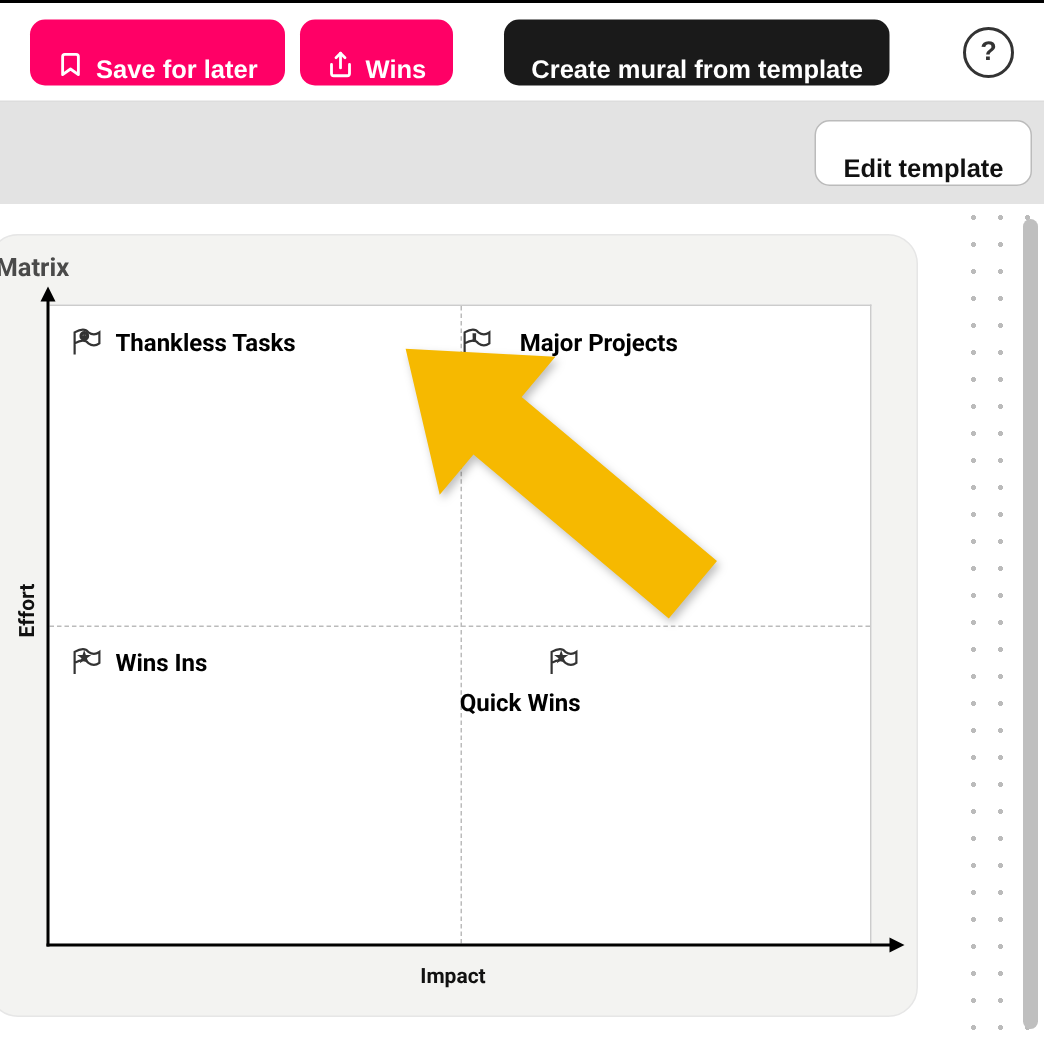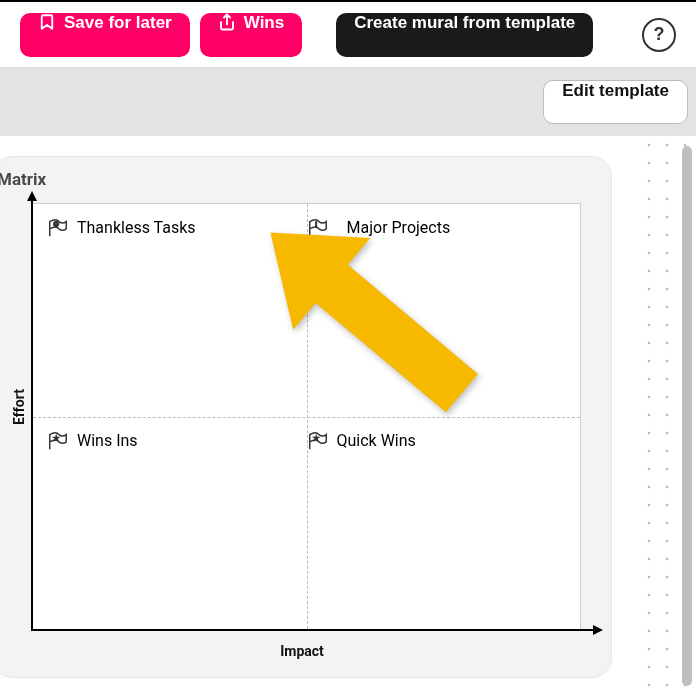--- a/index.html
+++ b/index.html
@@ -16,21 +16,21 @@
       border-top: 2px solid #000;
       border-bottom: 1px solid #ddd;
       padding: 12px 20px;
       display: flex;
       align-items: center;
       gap: 10px;
       height: 68px;
     }
     .btn {
       display: inline-flex;
-      align-items: flex-start;
+      align-items: flex-end;
       gap: 8px;
       padding: 0 18px;
       height: 44px;
       border-radius: 10px;
       font-size: 17px;
       font-weight: 700;
       border: none;
       cursor: pointer;
       white-space: nowrap;
     }
@@ -170,30 +170,30 @@
       left: 0; right: 0;
       bottom: 18px;
       text-align: center;
       font-size: 14px;
       font-weight: 700;
       color: #111;
     }
     .quad-label {
       position: absolute;
       display: flex;
-      align-items: flex-start;
+      align-items: flex-end;
       gap: 8px;
       font-size: 16px;
-      font-weight: 400;
+      font-weight: 700;
       color: #000;
     }
     .q-tl { top: 14px; left: 14px; }
     .q-tr { top: 14px; left: calc(50%); gap: 18px; }
     .q-bl { top: calc(50% + 14px); left: 14px; }
-    .q-br { top: calc(50% + 14px); left: calc(50%); }
+    .q-br { top: calc(50% + 14px); left: calc(50%); flex-direction: column; }
     .flag-icon {
       width: 22px; height: 20px;
       flex-shrink: 0;
     }
     .annotation-arrow {
       position: absolute;
       z-index: 100;
       top: 50px;
       left: 260px;
       pointer-events: none;

